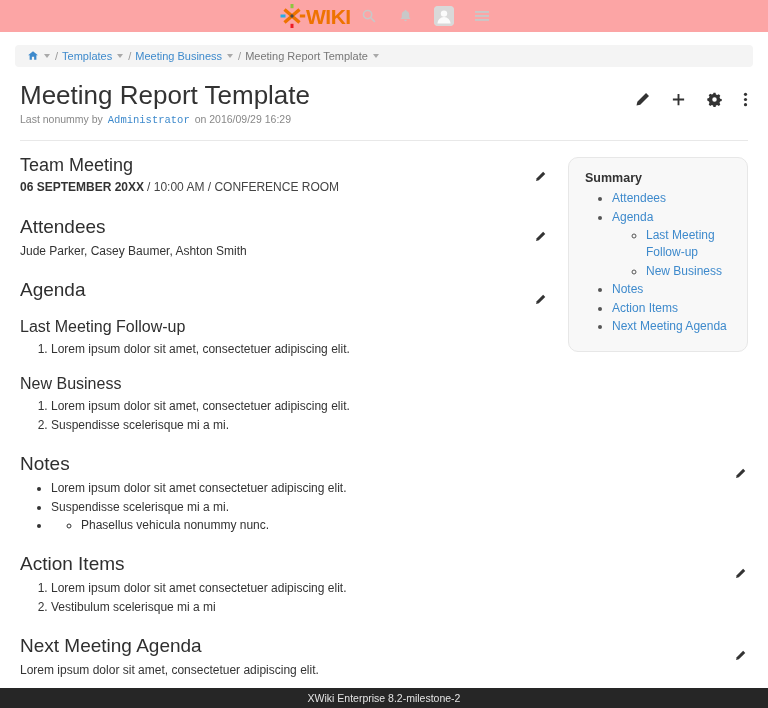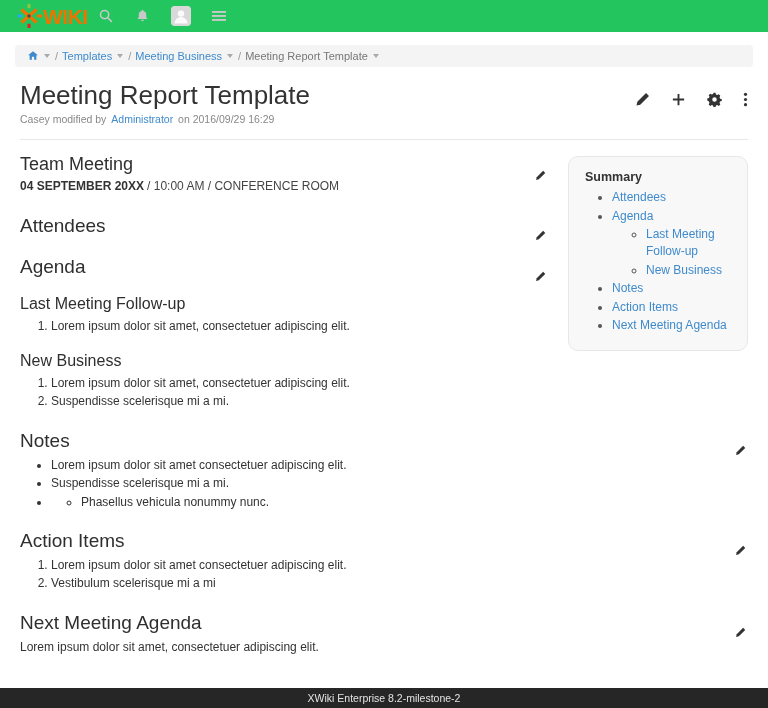--- a/index.html
+++ b/index.html
@@ -6,22 +6,22 @@
   html, body { background: #fff; }
   body {
     width: 768px; height: 708px; position: relative; overflow: hidden;
     font-family: "Liberation Sans", sans-serif; color: #333;
     margin: 0 auto;
   }
   a { text-decoration: none; cursor: pointer; }
 
   
   .topbar {
-    height: 32px; background: #22c55e; display: flex; align-items: center;
-    justify-content: flex-start; padding: 0 16px;
+    height: 32px; background: #fca5a5; display: flex; align-items: center;
+    justify-content: center; padding: 0 30px;
   }
   .logo { display: flex; align-items: center; }
   .topbar-right { display: flex; align-items: center; gap: 21px; }
   .tb-icon { display: inline-flex; align-items: center; }
   .tb-avatar {
     width: 20px; height: 20px; border-radius: 4px; overflow: hidden;
     background: #d9d9d9; display: inline-flex;
   }
 
   
@@ -37,21 +37,21 @@
     border-left: 3px solid transparent; border-right: 3px solid transparent;
     border-top: 4px solid #a9a9a9; vertical-align: middle;
   }
   .sep { color: #999; margin: 0 4px 0 0; }
 
   
   .page-header { display: flex; margin: 15px 20px 0; }
   .page-header-left { flex: 1; }
   .page-title { font-size: 26px; font-weight: 400; color: #333; line-height: 1.05; }
   .modified { margin-top: 4px; font-size: 10.5px; color: #888; }
-  .modified a { color: #3e8acc; margin: 0 2px; }
+  .modified a { color: #3e8acc; margin: 0 2px; font-family: Liberation Mono, monospace; }
   .page-actions { display: flex; gap: 21px; padding-top: 10px; align-items: flex-start; }
   .action-btn { display: inline-flex; cursor: pointer; color: #333; }
   hr.title-rule { border: none; border-top: 1px solid #e8e8e8; margin: 14px 20px 0; }
 
   
   .xcontent { margin: 14px 20px 0; font-size: 12px; }
   .summary-box {
     float: right; width: 180px; background: #f8f8f8;
     border: 1px solid #e7e7e7; border-radius: 10px;
     padding: 13px 16px 15px; margin: 2px 0 16px 20px;
@@ -143,21 +143,21 @@
     <i class="caret"></i>
   <span class="sep">/</span>
   <span class="crumb-current">Meeting Report Template</span>
     <i class="caret"></i>
 </nav>
 
 <div class="page-header">
   <div class="page-header-left">
     <h1 class="page-title">Meeting Report Template</h1>
     <div class="modified">
-      <span>Casey modified by</span>
+      <span>Last nonummy by</span>
       <a>Administrator</a>
       <span>on 2016/09/29 16:29</span>
     </div>
   </div>
   <div class="page-actions">
     <span class="action-btn">
       <svg width="15" height="15" viewBox="0 0 16 16">
           <path fill="#333" d="M11.8 1.1l3.1 3.1-9.3 9.3-4 .9.9-4z"></path>
         </svg>
     </span>
@@ -202,31 +202,32 @@
 
   <h1 class="doc-h1">
     <span class="pencil">
       <svg width="11" height="11" viewBox="0 0 16 16">
           <path fill="#333" d="M11.8 1.1l3.1 3.1-9.3 9.3-4 .9.9-4z"></path>
         </svg>
     </span>
     <span>Team Meeting</span>
   </h1>
   <p class="meta-line">
-    <b>04 SEPTEMBER 20XX</b><span class="meta-rest">/ 10:00 AM / CONFERENCE ROOM</span>
+    <b>06 SEPTEMBER 20XX</b><span class="meta-rest">/ 10:00 AM / CONFERENCE ROOM</span>
   </p>
 
   <h2 class="doc-h2">
     <span class="pencil">
       <svg width="11" height="11" viewBox="0 0 16 16">
           <path fill="#333" d="M11.8 1.1l3.1 3.1-9.3 9.3-4 .9.9-4z"></path>
         </svg>
     </span>
     <span>Attendees</span>
   </h2>
+  <p>Jude Parker, Casey Baumer, Ashton Smith</p>
 
   <h2 class="doc-h2">
     <span class="pencil">
       <svg width="11" height="11" viewBox="0 0 16 16">
           <path fill="#333" d="M11.8 1.1l3.1 3.1-9.3 9.3-4 .9.9-4z"></path>
         </svg>
     </span>
     <span>Agenda</span>
   </h2>
 

